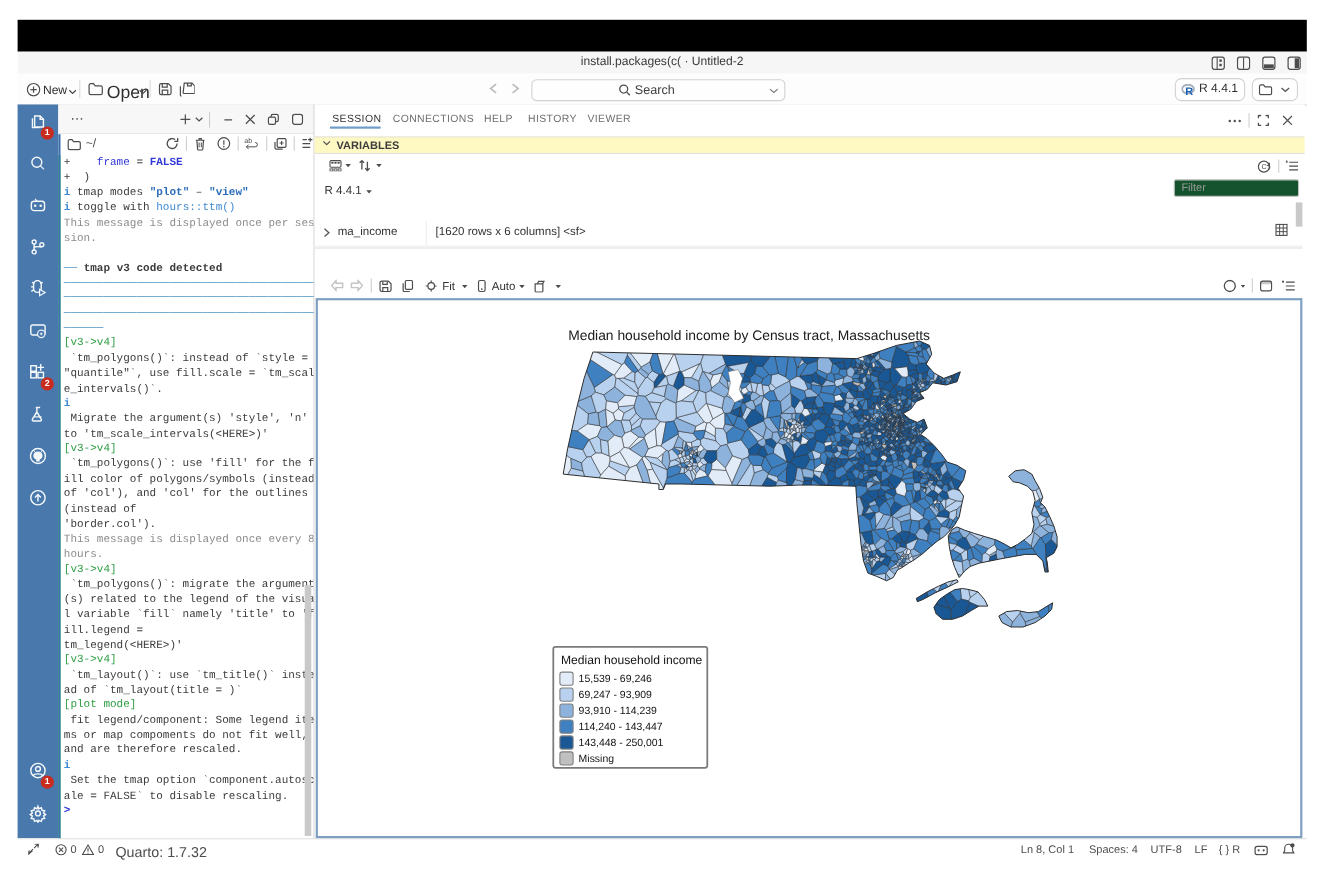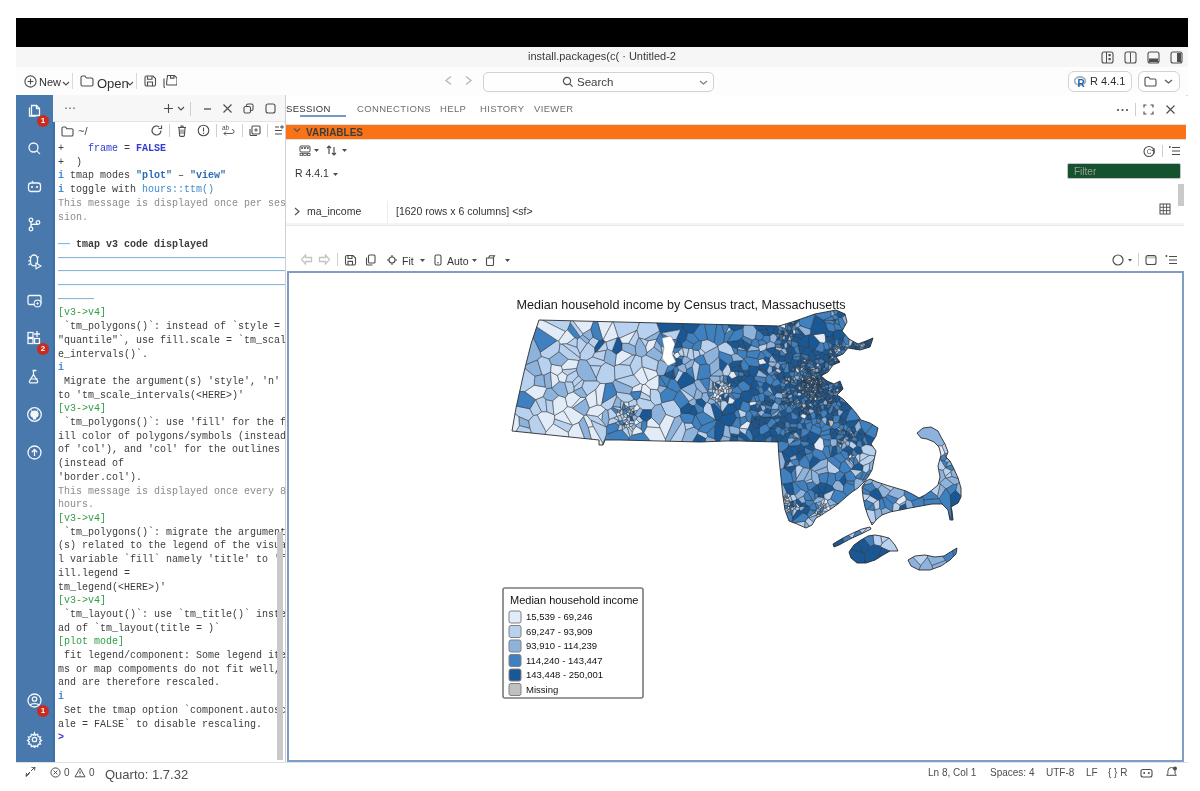--- a/index.html
+++ b/index.html
@@ -16,21 +16,21 @@
 .badge{position:absolute;width:12px;height:12px;border-radius:50%;background:#c92c1e;color:#fff;font-size:8px;font-weight:bold;text-align:center;line-height:12px}
 #conshead{left:53px;top:95px;width:233px;height:27px;background:#f7f7f7;border-bottom:1px solid #e4e4e4}
 #consact{left:53px;top:122px;width:233px;height:19px;background:#fff}
 #consbody{left:53px;top:141px;width:231px;height:621px;background:#fff;border-left:2px solid #22c55e}
 #constext{left:3px;top:1px;font-family:"Liberation Mono",monospace;font-size:10px;line-height:13.7px;white-space:pre;color:#3c3c3c;position:absolute}
 .rl{color:#4e94c4}
 .cgray{color:#8c8c8c}.cgreen{color:#2f9e44}.cblue{color:#3139d6}.clblue{color:#3f8ad2}.cbold{font-weight:bold}.cdblue{color:#2b6cb8}
 #consscroll{left:277px;top:532px;width:6px;height:228px;background:#c9c9c9;z-index:6}
 #rpanel{left:286px;top:95px;width:900px;height:667px;background:#fff}
 .rtab{position:absolute;top:8px;font-size:9.5px;letter-spacing:0.35px;color:#6e6e6e}
-.sechead{position:absolute;left:0;width:900px;height:16px;background:#f97316;border-top:1px solid #e2e2e2;border-bottom:1px solid #e2e2e2;font-size:10px;font-weight:bold;color:#3c3c3c}
+.sechead{position:absolute;left:0;width:900px;height:16px;background:#fef9c3;border-top:1px solid #e2e2e2;border-bottom:1px solid #e2e2e2;font-size:10px;font-weight:bold;color:#3c3c3c}
 #plotbox{position:absolute;left:287px;top:271px;width:897px;height:491px;border:2px solid #7e9fc2;background:#fff}
 #statusbar{left:16px;top:762px;width:1172px;height:20px;background:#fff;border-top:1px solid #e0e0e0;font-size:10px;color:#4d4d4d}
 .ic{position:absolute}
 .vsep{position:absolute;width:1px;background:#cfcfcf}
 .flt{position:absolute;border:1px solid #c4c4c4;border-radius:2px;background:#14532d;color:#9a9a9a;font-size:10px}
 svg{display:block}
 </style>
 </head>
 <body>
 <div id="page">
@@ -63,21 +63,21 @@
       <line x1="3.6" y1="6.5" x2="9.4" y2="6.5" stroke="#4d4d4d" stroke-width="1.1"></line>
     </svg>
     <div class="abs tbtxt" style="left:39px;top:76px;font-size:11px">New</div>
     <svg class="ic" style="left:62px;top:81px" width="8" height="5" viewBox="0 0 8 5">
       <path d="M1,1 L4,4 L7,1" fill="none" stroke="#4d4d4d" stroke-width="1.1"></path>
     </svg>
     <div class="abs vsep" style="left:72px;top:73px;height:16px;width:1px;background:#dadada"></div>
     <svg class="ic" style="left:80px;top:75px" width="14" height="12" viewBox="0 0 14 12">
       <path d="M1,2.5 a1.5,1.5 0 0 1 1.5-1.5 h2.5 l1.5,2 h5 a1.5,1.5 0 0 1 1.5,1.5 v5 a1.5,1.5 0 0 1 -1.5,1.5 h-9 a1.5,1.5 0 0 1 -1.5,-1.5 z" fill="none" stroke="#4d4d4d" stroke-width="1.1"></path>
     </svg>
-    <div class="abs tbtxt" style="left:97px;top:76px;font-size:13px">Open</div>
+    <div class="abs tbtxt" style="left:97px;top:76px;font-size:16px">Open</div>
     <svg class="ic" style="left:126px;top:81px" width="8" height="5" viewBox="0 0 8 5">
       <path d="M1,1 L4,4 L7,1" fill="none" stroke="#4d4d4d" stroke-width="1.1"></path>
     </svg>
     <div class="abs vsep" style="left:136px;top:73px;height:16px;width:1px;background:#dadada"></div>
     <svg class="ic" style="left:143px;top:74px" width="14" height="14" viewBox="0 0 14 14">
       <path d="M2,3.5 a1.5,1.5 0 0 1 1.5-1.5 h6.5 l2.5,2.5 v6 a1.5,1.5 0 0 1 -1.5,1.5 h-7.5 a1.5,1.5 0 0 1 -1.5,-1.5 z" fill="none" stroke="#4d4d4d" stroke-width="1.1"></path>
       <path d="M4.5,2.2 v3 h4.5 v-3" fill="none" stroke="#4d4d4d" stroke-width="1.1"></path>
       <path d="M4.5,12 v-4 h5 v4" fill="none" stroke="#4d4d4d" stroke-width="1.1"></path>
     </svg>
     <svg class="ic" style="left:162px;top:74px" width="15" height="14" viewBox="0 0 15 14">
@@ -233,21 +233,21 @@
       <path d="M8,3 h4 M10,1.2 v3.6" stroke="#4d4d4d" stroke-width="1.1" transform="translate(-1,0)"></path>
     </svg>
     <div id="consbody" class="abs">
       <div id="constext">+    <span class="cblue">frame</span> = <span class="cblue cbold">FALSE</span>
 +  )
 <span class="clblue cbold">i</span> tmap modes <span class="cdblue cbold">"plot"</span> – <span class="cdblue cbold">"view"</span>
 <span class="clblue cbold">i</span> toggle with <span class="clblue">hours::ttm()</span>
 <span class="cgray">This message is displayed once per ses</span>
 <span class="cgray">sion.</span>
 
-<span class="rl">──</span> <span class="k cbold">tmap v3 code displayed</span>
+<span class="rl">──</span> <span class="k cbold">tmap v3 code detected</span>
 <span class="rl">──────────────────────────────────────</span>
 <span class="rl">──────────────────────────────────────</span>
 <span class="rl">──────────────────────────────────────</span>
 <span class="rl">──────</span>
 <span class="cgreen">[v3-&gt;v4]</span>
  `tm_polygons()`: instead of `style =
 "quantile"`, use fill.scale = `tm_scal
 e_intervals()`.
 <span class="clblue cbold">i</span>
  Migrate the argument(s) 'style', 'n'
@@ -275,21 +275,21 @@
 and are therefore rescaled.
 <span class="clblue cbold">i</span>
  Set the tmap option `component.autosc
 ale = FALSE` to disable rescaling.
 <span class="cblue cbold">&gt;</span></div>
     </div>
     <div id="consscroll" class="abs"></div>
     <div class="abs" style="left:53px;top:122px;width:2px;height:640px;background:#3d6fa8;z-index:7"></div>
     <div class="abs vsep" style="left:285px;top:95px;height:667px"></div>
     <div id="rpanel" class="abs">
-      <div class="rtab" style="left:0;color:#333">SESSION</div>
+      <div class="rtab" style="left:16px;color:#333">SESSION</div>
       <div class="abs" style="left:14px;top:19.5px;width:46px;height:2px;background:#6f9cc9"></div>
       <div class="rtab" style="left:71px">CONNECTIONS</div>
       <div class="rtab" style="left:154px">HELP</div>
       <div class="rtab" style="left:194px">HISTORY</div>
       <div class="rtab" style="left:248px">VIEWER</div>
       <svg class="ic" style="left:830px;top:13px" width="13" height="4" viewBox="0 0 13 4">
         <circle cx="2" cy="2" r="1.1" fill="#4d4d4d"></circle>
         <circle cx="6.5" cy="2" r="1.1" fill="#4d4d4d"></circle>
         <circle cx="11" cy="2" r="1.1" fill="#4d4d4d"></circle>
       </svg>

